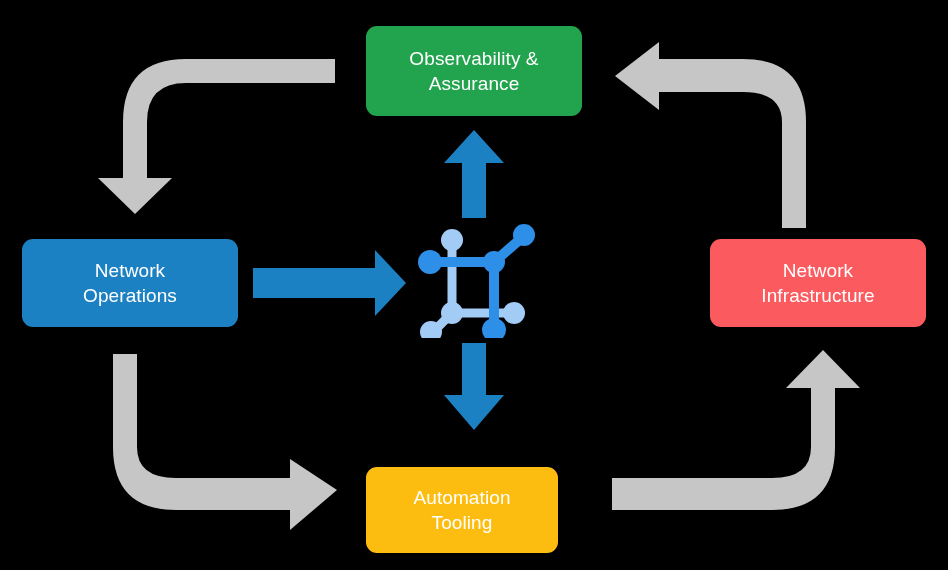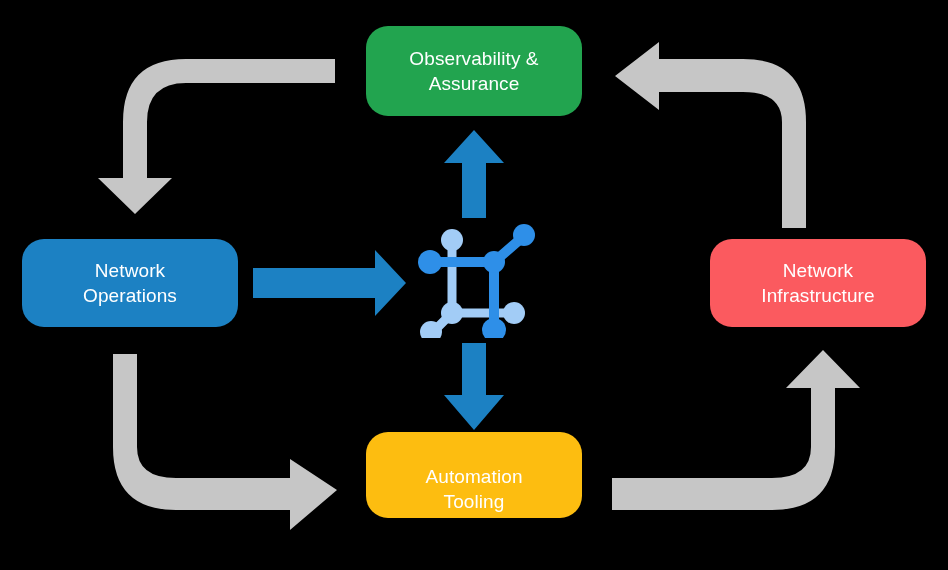--- a/index.html
+++ b/index.html
@@ -21,21 +21,21 @@
   }
   .svg-layer {
     position: absolute;
     left: 0;
     top: 0;
     width: 948px;
     height: 570px;
   }
   .node-box {
     position: absolute;
-    border-radius: 22px;
+    border-radius: 11px;
     display: flex;
     align-items: center;
     justify-content: center;
     text-align: center;
     color: #ffffff;
     font-size: 19px;
     line-height: 1.32;
     font-weight: 400;
     letter-spacing: 0.1px;
     box-sizing: border-box;
@@ -57,25 +57,24 @@
   }
   #box-network-infrastructure {
     left: 710px;
     top: 239px;
     width: 216px;
     height: 88px;
     background: #FB5A5F;
   }
   #box-automation-tooling {
     left: 366px;
-    top: 432px;
-    width: 216px;
+    top: 467px;
+    width: 192px;
     height: 86px;
     background: #FDBD10;
-    align-items: flex-end;
   }
   .box-label {
     display: block;
     white-space: pre-line;
   }
   #center-icon {
     position: absolute;
     left: 418px;
     top: 218px;
     width: 120px;

